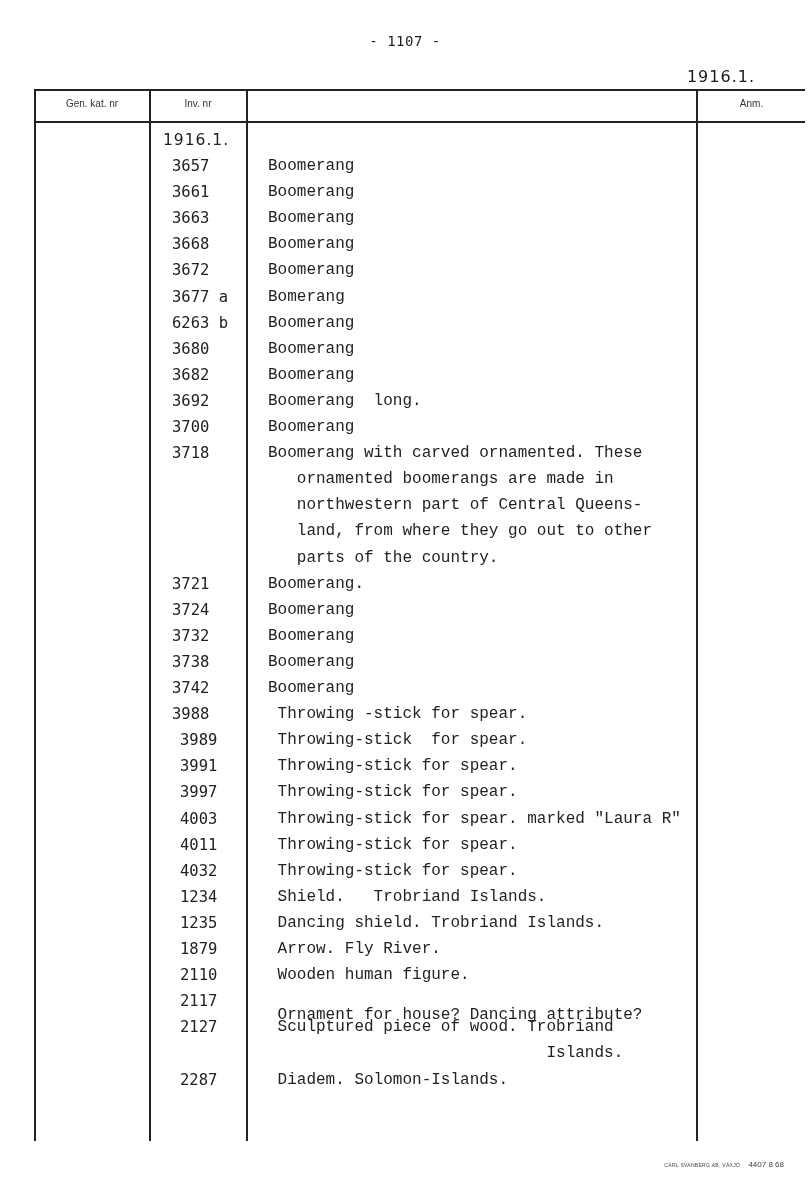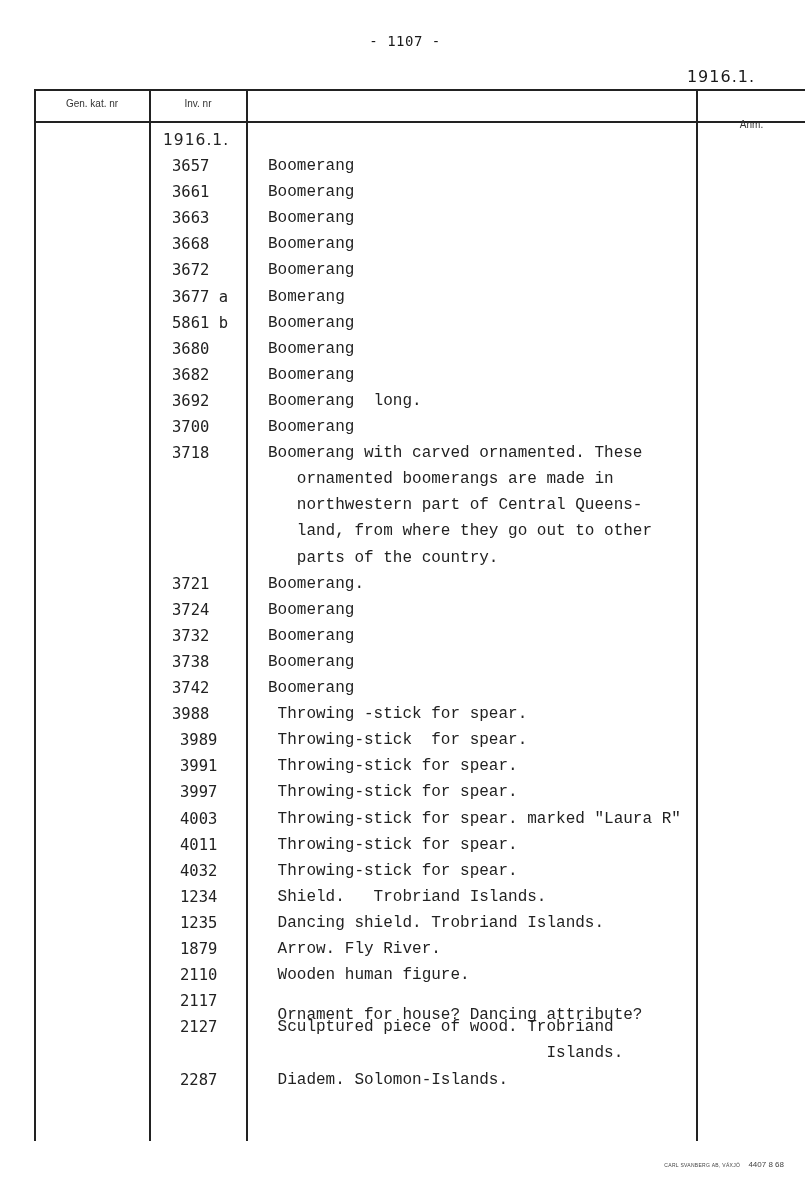--- a/index.html
+++ b/index.html
@@ -42,21 +42,21 @@
   <div class="abs hline" style="left:35px; top:89px; width:770px;"></div>
   <div class="abs hline" style="left:35px; top:121px; width:770px;"></div>
   <div class="abs vline" style="left:34px; top:89px; height:1052px;"></div>
   <div class="abs vline" style="left:149px; top:89px; height:1052px;"></div>
   <div class="abs vline" style="left:246px; top:89px; height:1052px;"></div>
   <div class="abs vline" style="left:696px; top:89px; height:1052px;"></div>
 
   <div class="abs hdr" style="left:35px; width:114px;">Gen. kat. nr</div>
   <div class="abs hdr" style="left:150px; width:96px;">Inv. nr</div>
   <div class="abs hdr" style="left:248px; width:448px;"></div>
-  <div class="abs hdr" style="left:698px; width:107px;margin-top:21px;">Anm.</div>
+  <div class="abs hdr" style="left:698px; width:107px;">Anm.</div>
 
   <div class="abs inv" style="left:163px; top:131px; font-family:'DejaVu Sans', sans-serif; letter-spacing:1px;">1916.1.</div>
 
   <div id="rows">
       <div>
         <div class="abs inv" style="left: 172px; top: 157px;">3657</div>
         <div class="abs desc" style="left: 268px; top: 157px;">Boomerang</div>
       </div>
       <div>
         <div class="abs inv" style="left: 172px; top: 183.1px;">3661</div>
@@ -72,21 +72,21 @@
       </div>
       <div>
         <div class="abs inv" style="left: 172px; top: 261.4px;">3672</div>
         <div class="abs desc" style="left: 268px; top: 261.4px;">Boomerang</div>
       </div>
       <div>
         <div class="abs inv" style="left: 172px; top: 287.5px;">3677 a</div>
         <div class="abs desc" style="left: 268px; top: 287.5px;">Bomerang</div>
       </div>
       <div>
-        <div class="abs inv" style="left: 172px; top: 313.6px;">5861 b</div>
+        <div class="abs inv" style="left: 172px; top: 313.6px;">6263 b</div>
         <div class="abs desc" style="left: 268px; top: 313.6px;">Boomerang</div>
       </div>
       <div>
         <div class="abs inv" style="left: 172px; top: 339.7px;">3680</div>
         <div class="abs desc" style="left: 268px; top: 339.7px;">Boomerang</div>
       </div>
       <div>
         <div class="abs inv" style="left: 172px; top: 365.8px; text-align: right;">3682</div>
         <div class="abs desc" style="left: 268px; top: 365.8px;">Boomerang</div>
       </div>

